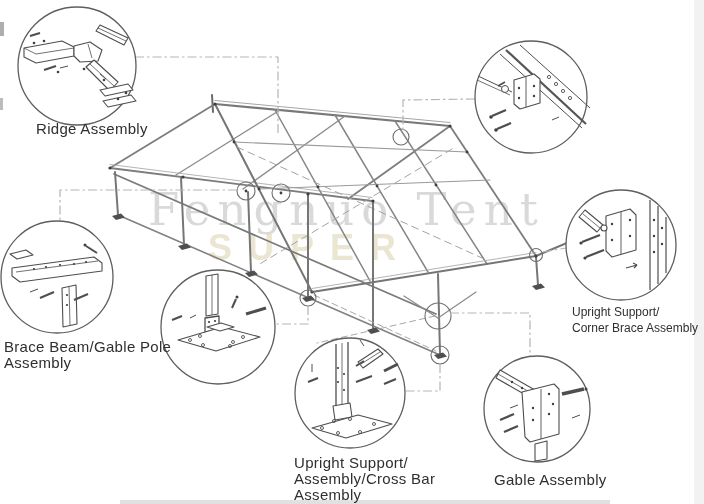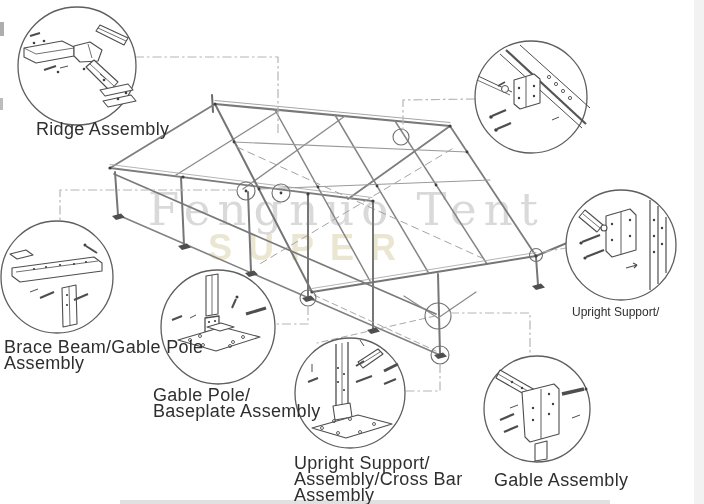--- a/index.html
+++ b/index.html
@@ -12,21 +12,21 @@
     position:absolute;left:148px;top:183px;z-index:1;white-space:nowrap;
     font-family:"DejaVu Serif",serif;font-size:45px;letter-spacing:7px;
     color:rgba(145,145,145,0.34);
   }
   .wm2{
     position:absolute;left:208px;top:227px;z-index:0;white-space:nowrap;
     font-family:Liberation Sans, sans-serif;font-weight:bold;font-size:36px;
     letter-spacing:16px;color:rgba(214,205,164,0.5);
   }
   .lbl{
-    position:absolute;z-index:3;font-size:18px;line-height:16px;
+    position:absolute;z-index:3;font-size:15px;line-height:16px;
     color:#2f2f2f;letter-spacing:.3px;white-space:nowrap;
   }
   .lbl div{white-space:nowrap;}
   #lbl-ridge{left:36px;top:121px}
   #lbl-top-brace{left:473px;top:154px}
   #lbl-roof-beam{left:4px;top:339px}
   #lbl-gable-pole{left:153px;top:387px}
   #lbl-upright-baseplate{left:294px;top:455px}
   #lbl-corner{left:494px;top:472px}
   #lbl-upright-corner-brace{left:572px;top:304px;font-size:12px;letter-spacing:0}
@@ -369,29 +369,26 @@
     </g>
   </svg>
 
   <div class="lbl" id="lbl-ridge">
     <div>Ridge Assembly</div>
   </div>
   <div class="lbl" id="lbl-roof-beam">
     <div>Brace Beam/Gable Pole</div>
     <div>Assembly</div>
   </div>
-  <div class="lbl" id="lbl-gable-pole">
-    <div>Gable Pole/</div>
-    <div>Baseplate Assembly</div>
-  </div>
   <div class="lbl" id="lbl-upright-baseplate">
     <div>Upright Support/</div>
     <div>Assembly/Cross Bar</div>
     <div>Assembly</div>
   </div>
   <div class="lbl" id="lbl-corner">
     <div>Gable Assembly</div>
   </div>
   <div class="lbl" id="lbl-upright-corner-brace">
     <div>Upright Support/</div>
+    <div>Corner Brace Assembly</div>
   </div>
 
 </div>
 
 </body></html>

